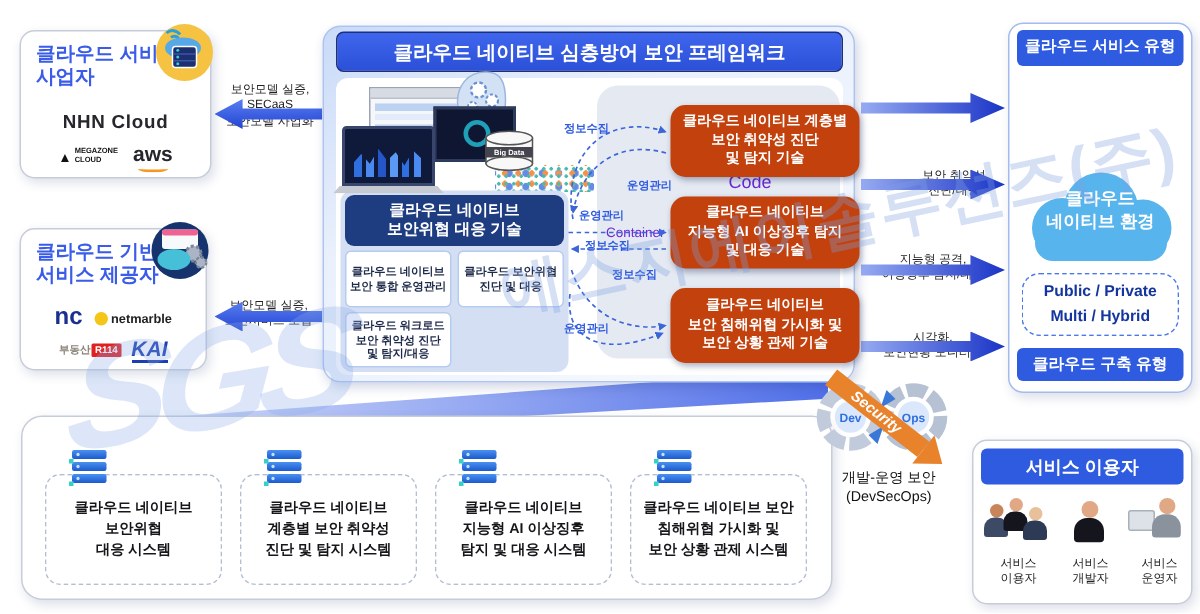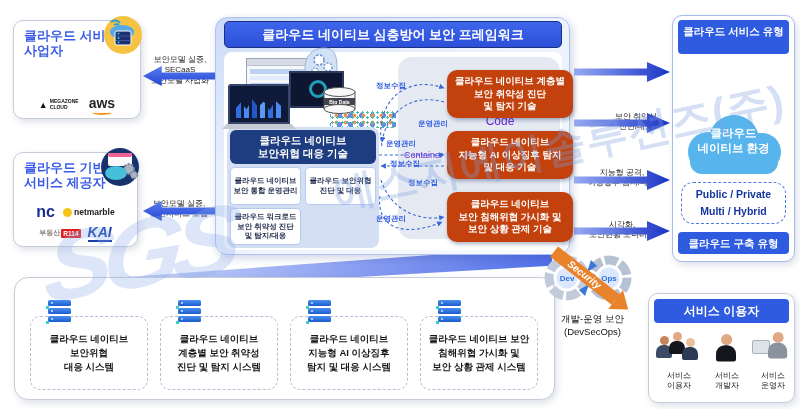--- a/index.html
+++ b/index.html
@@ -127,20 +127,21 @@
         <path d="M0,0L5,2.5L0,5z" fill="#3a66d8"></path>
       </marker>
     </defs>
   </svg>
 
   <div class="band"></div>
 
   <div class="panel" style="left:13px;top:20px;width:128px;height:99px;">
     <div class="prov-title ml" style="left:10px;top:7px;">클라우드 서비스
 사업자</div>
+    <div class="abs logo-dark" style="left:0;right:0;top:53px;text-align:center;font-size:12.5px;letter-spacing:.5px;">NHN Cloud</div>
     <div class="abs" style="left:0;right:0;top:73px;display:flex;justify-content:center;gap:10px;align-items:center;">
       <span style="display:flex;gap:2px;align-items:center;">
         <span style="font-size:9px;color:#111;">▲</span>
         <span class="tiny"><span>MEGAZONE</span><br><span>CLOUD</span></span>
       </span>
       <span style="text-align:center;">
         <span class="logo-dark" style="font-size:14px;">aws</span>
         <span style="display:block;width:20px;height:5px;border-bottom:2px solid #f59820;border-radius:50%;margin:-2px auto 0;"></span>
       </span>
     </div>
@@ -273,21 +274,21 @@
 진단/대응</div>
   <div class="arrow-right" style="left:574px;top:113px;width:96px;height:20px;"></div>
   <div class="arrow-label ml" style="left:576px;top:147px;width:92px;">지능형 공격,
 이상징후 탐지/대응</div>
   <div class="arrow-right" style="left:574px;top:170px;width:96px;height:20px;"></div>
   <div class="arrow-label ml" style="left:576px;top:199px;width:92px;">시각화,
 보안현황 모니터링</div>
   <div class="arrow-right" style="left:574px;top:221px;width:96px;height:20px;"></div>
 
   <div class="panel" style="left:672px;top:15px;width:123px;height:247px;border:1.5px solid #a4bbee;"></div>
-  <div class="blue-bar" style="left:678px;top:20px;width:111px;height:34px;font-size:10.5px;line-height:22px;">클라우드 서비스 유형</div>
+  <div class="blue-bar" style="left:678px;top:20px;width:111px;height:24px;font-size:10.5px;line-height:22px;">클라우드 서비스 유형</div>
   <svg class="abs" style="left:676px;top:108px;z-index:3;" width="115" height="72">
     <circle cx="32" cy="44" r="20" fill="#58b4ec"></circle>
       <circle cx="58" cy="32" r="25" fill="#58b4ec"></circle>
     <circle cx="86" cy="44" r="19" fill="#58b4ec"></circle>
       <rect x="14" y="42" width="88" height="24" rx="12" fill="#58b4ec"></rect>
   </svg>
   <div class="abs ml" style="left:676px;top:126px;width:115px;text-align:center;color:#fff;font-weight:bold;font-size:11.5px;line-height:1.3;z-index:4;">클라우드
 네이티브 환경</div>
   <div class="bubble ml" style="left:681px;top:182px;width:105px;height:42px;line-height:1.6;">Public / Private
 Multi / Hybrid</div>

